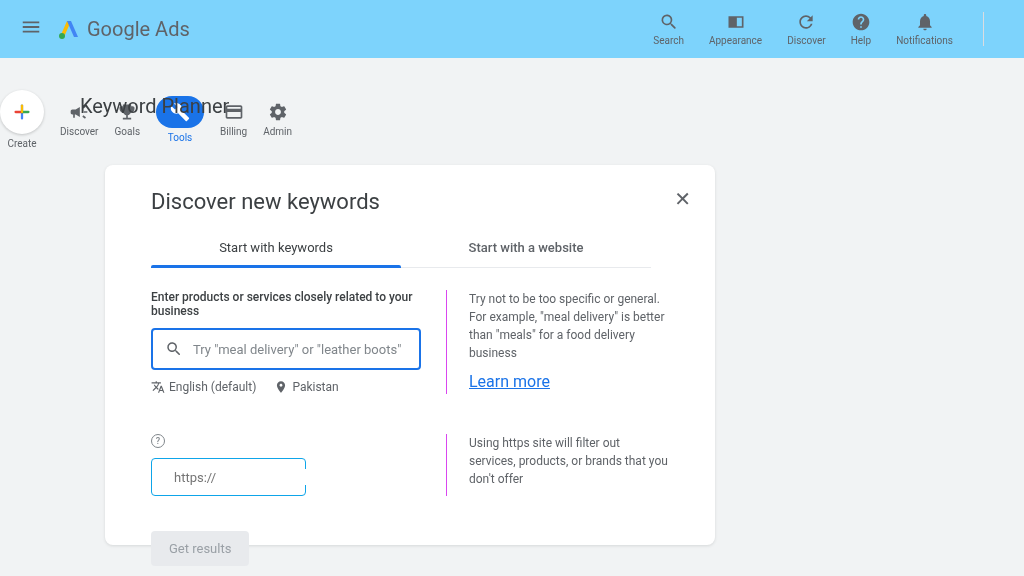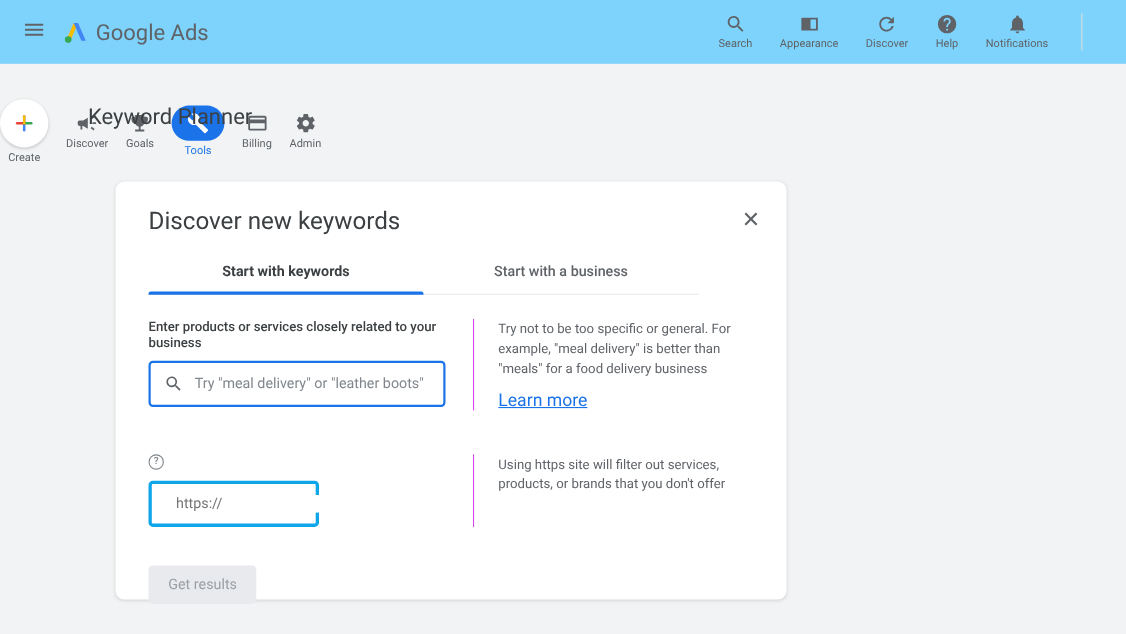--- a/index.html
+++ b/index.html
@@ -19,38 +19,38 @@
     .left-rail { position: absolute; left: 0; top: 90px; width: 60px; display: flex; flex-direction: row; align-items: center; gap: 16px; }
     .rail-create { width: 44px; height: 44px; border-radius: 50%; background: #fff; display: flex; align-items: center; justify-content: center; box-shadow: 0 1px 3px rgba(0,0,0,0.2); cursor: pointer; }
     .rail-item { display: flex; flex-direction: column; align-items: center; gap: 4px; cursor: pointer; color: #5f6368; }
     .rail-item.active { color: #1a73e8; }
     .rail-item.active .rail-pill { background: #1a73e8; color: #fff; border-radius: 18px; padding: 6px 14px; display: flex; align-items: center; justify-content: center; }
     .rail-item svg { width: 20px; height: 20px; }
     .rail-label { font-size: 10px; }
 
     .page-title { position: absolute; left: 80px; top: 94px; font-size: 20px; color: #3c4043; font-weight: 400; }
 
-    .card { position: absolute; left: 105px; top: 165px; width: 610px; height: 380px; background: #fff; border-radius: 8px; box-shadow: 0 1px 3px rgba(60,64,67,0.15); padding: 24px 30px; }
+    .card { position: absolute; left: 105px; top: 165px; width: 610px; height: 380px; background: #fff; border-radius: 8px; box-shadow: 0 1px 3px rgba(60,64,67,0.15); padding: 24px 46px; }
     .card-title { font-size: 22px; color: #3c4043; font-weight: 400; margin-bottom: 18px; }
     .close-x { position: absolute; top: 22px; right: 24px; color: #5f6368; cursor: pointer; font-size: 20px; }
 
     .tabs { display: flex; border-bottom: 1px solid #e8eaed; }
     .tab { flex: 1; text-align: center; padding: 8px 0 12px; font-size: 13px; color: #5f6368; cursor: pointer; position: relative; font-weight: 500; }
-    .tab.active { color: #3c4043; font-weight: 700; }
+    .tab.active { color: #3c4043; font-weight: 400; }
     .tab.active::after { content: ''; position: absolute; bottom: -1px; left: 0; right: 0; height: 3px; background: #1a73e8; border-radius: 2px 2px 0 0; }
     .tabs-wrap { width: 500px; }
 
     .form-row { display: flex; gap: 25px; margin-top: 22px; }
     .form-left { width: 270px; }
     .form-right { flex: 1; border-left: 1px solid #d946ef; padding-left: 22px; }
     .field-label { font-size: 12px; color: #3c4043; font-weight: 500; margin-bottom: 10px; display: flex; align-items: center; gap: 5px; }
     .search-box { border: 2px solid #1a73e8; border-radius: 4px; display: flex; align-items: center; padding: 10px 12px; gap: 10px; }
     .search-box input { border: none; outline: none; flex: 1; font-size: 13px; color: #3c4043; }
     .search-box input::placeholder { color: #80868b; }
-    .site-box { border: 3px solid #0ea5e9; border-radius: 4px; display: flex; padding: 10px 12px; gap: 10px; width: 155px; }
+    .site-box { border: 1px solid #0ea5e9; border-radius: 4px; display: flex; padding: 10px 12px; gap: 10px; width: 155px; }
     .site-box input { border: none; outline: none; flex: 1; font-size: 13px; }
     .chips { display: flex; gap: 18px; margin-top: 10px; font-size: 12px; color: #5f6368; }
     .chip { display: flex; align-items: center; gap: 4px; cursor: pointer; }
     .help-text { font-size: 12px; color: #5f6368; line-height: 1.5; }
     .learn-link { color: #1a73e8; font-size: 16px; margin-top: 10px; display: inline-block; cursor: pointer; text-decoration: underline; }
     .results-btn { margin-top: 35px; background: #e8eaed; color: #9aa0a6; border: none; padding: 10px 18px; border-radius: 4px; font-size: 13px; cursor: not-allowed; text-align: center; }
     .help-icon-small { width: 14px; height: 14px; border: 1px solid #80868b; border-radius: 50%; display: inline-flex; align-items: center; justify-content: center; font-size: 9px; color: #80868b; }
   </style>
 </head>
 <body>
@@ -152,33 +152,47 @@
 
 <div class="page-title">Keyword Planner</div>
 
 <div class="card">
   <div class="card-title">Discover new keywords</div>
   <div class="close-x">✕</div>
 
   <div class="tabs-wrap">
     <div class="tabs">
       <div class="tab active">Start with keywords</div>
-      <div class="tab">Start with a business</div>
+      <div class="tab">Start with a website</div>
     </div>
   </div>
 
   <div class="form-row">
     <div class="form-left">
       <div class="field-label">Enter products or services closely related to your business</div>
       <div class="search-box">
         <svg width="18" height="18" viewBox="0 0 24 24" fill="#5f6368">
             <path d="M15.5 14h-.79l-.28-.27a6.471 6.471 0 001.48-5.34c-.47-2.78-2.79-5-5.59-5.34a6.5 6.5 0 00-7.27 7.27c.34 2.8 2.56 5.12 5.34 5.59a6.471 6.471 0 005.34-1.48l.27.28v.79l4.25 4.25c.41.41 1.08.41 1.49 0 .41-.41.41-1.08 0-1.49L15.5 14zm-6 0C7.01 14 5 11.99 5 9.5S7.01 5 9.5 5 14 7.01 14 9.5 11.99 14 9.5 14z"></path>
           </svg>
         <input type="text" placeholder="Try &quot;meal delivery&quot; or &quot;leather boots&quot;" style="">
       </div>
+      <div class="chips">
+        <div class="chip">
+          <svg width="14" height="14" viewBox="0 0 24 24" fill="#5f6368">
+              <path d="M12.87 15.07l-2.54-2.51.03-.03A17.52 17.52 0 0014.07 6H17V4h-7V2H8v2H1v2h11.17C11.5 7.92 10.44 9.75 9 11.35 8.07 10.32 7.3 9.19 6.69 8h-2c.73 1.63 1.73 3.17 2.98 4.56l-5.09 5.02L4 19l5-5 3.11 3.11.76-2.04zM18.5 10h-2L12 22h2l1.12-3h4.75L21 22h2l-4.5-12zm-2.62 7l1.62-4.33L19.12 17h-3.24z"></path>
+            </svg>
+          <span>English (default)</span>
+        </div>
+        <div class="chip">
+          <svg width="14" height="14" viewBox="0 0 24 24" fill="#5f6368">
+              <path d="M12 2C8.13 2 5 5.13 5 9c0 5.25 7 13 7 13s7-7.75 7-13c0-3.87-3.13-7-7-7zm0 9.5c-1.38 0-2.5-1.12-2.5-2.5s1.12-2.5 2.5-2.5 2.5 1.12 2.5 2.5-1.12 2.5-2.5 2.5z"></path>
+            </svg>
+          <span>Pakistan</span>
+        </div>
+      </div>
     </div>
     <div class="form-right">
       <div class="help-text">Try not to be too specific or general. For example, "meal delivery" is better than "meals" for a food delivery business</div>
       <a class="learn-link">Learn more</a>
     </div>
   </div>
 
   <div class="form-row" style="margin-top:40px;">
     <div class="form-left">
       <div class="field-label">

